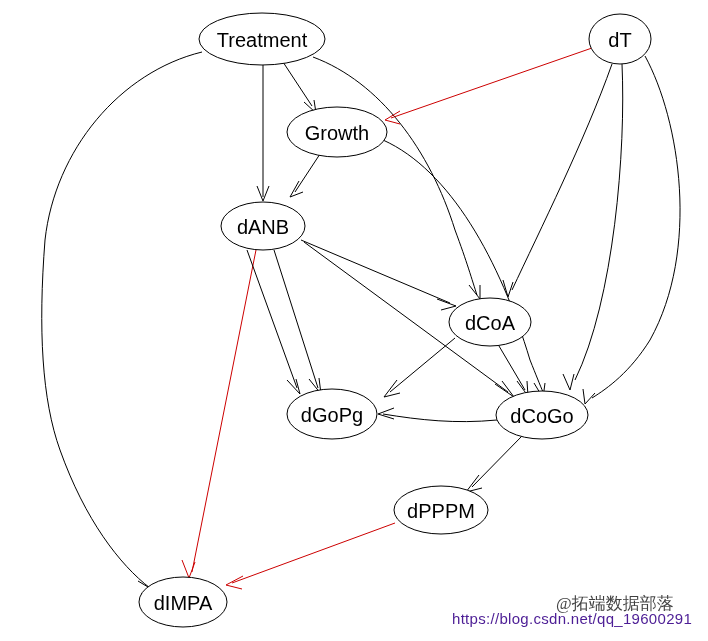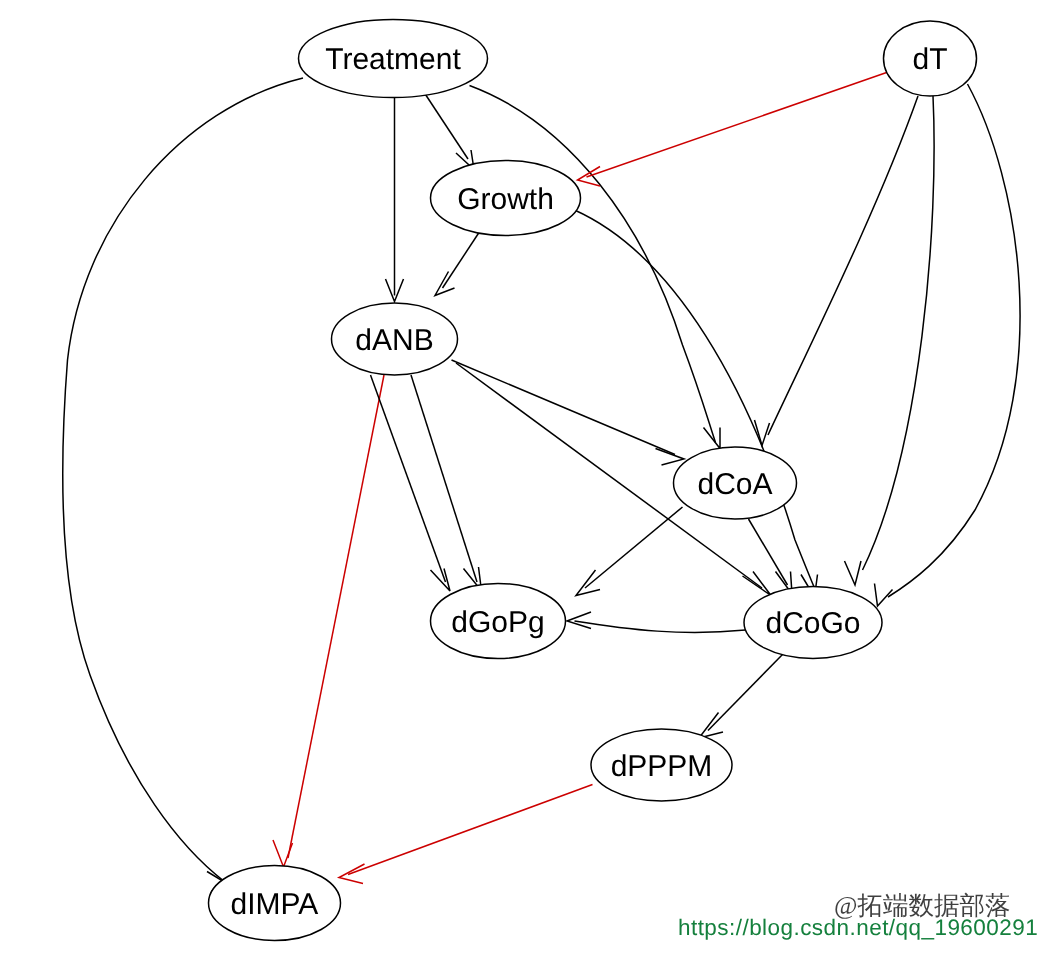--- a/index.html
+++ b/index.html
@@ -51,21 +51,21 @@
 
   .watermark {
     position: absolute;
     pointer-events: none;
     white-space: nowrap;
   }
   #wm-url {
     left: 452px;
     top: 610px;
     font-size: 15px;
-    color: #15803d;
+    color: #4c1d95;
     letter-spacing: 0.3px;
     font-family: "Liberation Sans", sans-serif;
   }
   #wm-brand {
     left: 556px;
     top: 592px;
     font-size: 17px;
     color: #000000;
     font-family: Liberation Serif, serif;
     opacity: 0.75;

